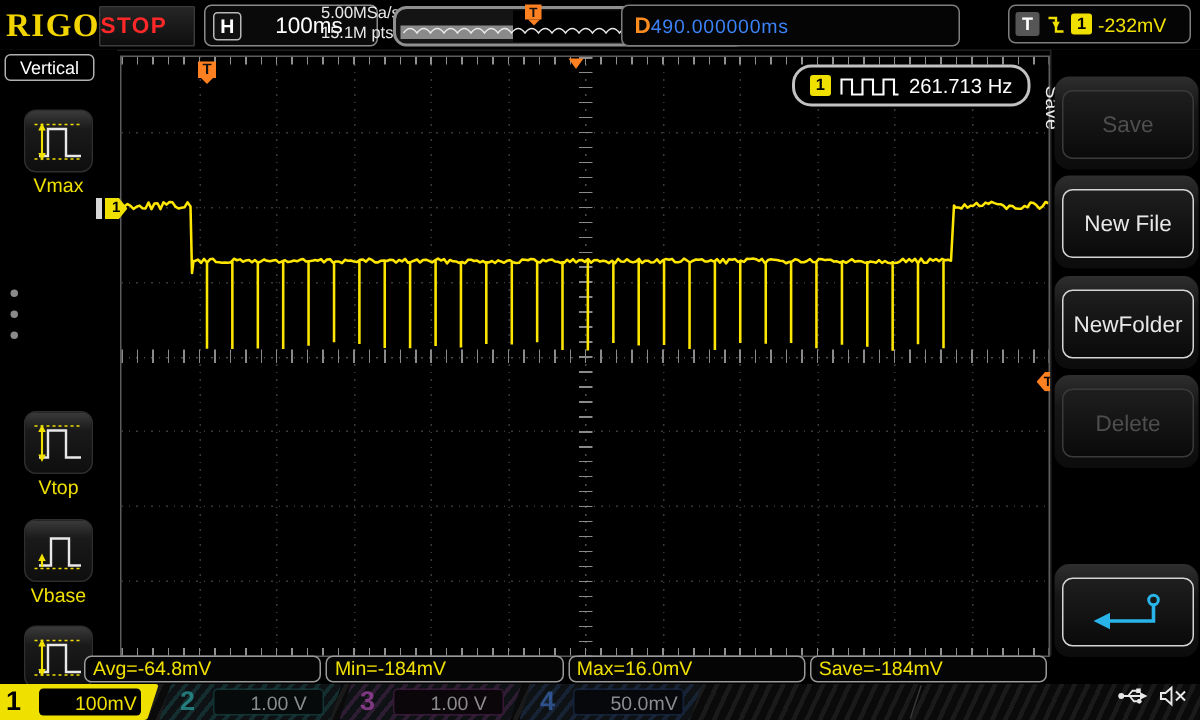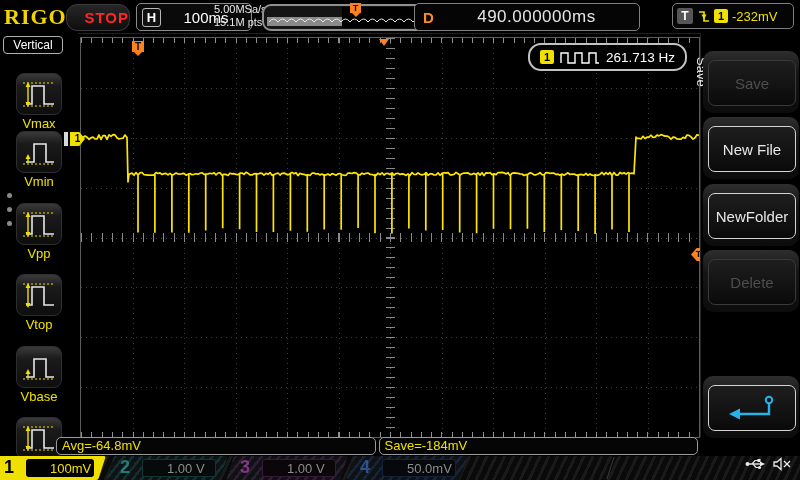--- a/index.html
+++ b/index.html
@@ -2,42 +2,42 @@
 <html><head>
 <meta charset="utf-8">
 <style>
   html,body{margin:0;padding:0;background:#000;}
   .screen{position:relative;width:800px;height:480px;background:#000;overflow:hidden;
     font-family:"Liberation Sans",sans-serif;color:#e8e8e8;}
   
   .topbar{position:absolute;left:0;top:0;width:800px;height:33px;background:#000;border-bottom:1px solid #202020;}
   .brand{position:absolute;left:4px;top:4px;font-family:"Liberation Serif",serif;font-weight:bold;
     font-size:22px;color:#f2d400;letter-spacing:1px;}
-  .stopbtn{position:absolute;left:66px;top:4px;width:62px;height:25px;border:1px solid #3c3c3c;border-radius:11px;
+  .stopbtn{position:absolute;left:66px;top:4px;width:62px;height:25px;border:1px solid #3c3c3c;border-radius:1px;
     background:linear-gradient(#262626,#0e0e0e);color:#ff2828;font-weight:bold;font-size:15px;
-    text-align:right;line-height:25px;letter-spacing:1px;}
+    text-align:left;line-height:25px;letter-spacing:1px;}
   .hbox{position:absolute;left:136px;top:3px;width:114px;height:26px;border:1px solid #8a8a8a;border-radius:5px;
     background:#0a0a0a;display:flex;align-items:center;}
   .hchip{margin-left:5px;width:17px;height:17px;border:1px solid #b8b8b8;border-radius:3px;background:#111;
     color:#fff;font-weight:bold;font-size:13px;text-align:center;line-height:17px;}
   .hval{flex:1;text-align:center;color:#fff;font-size:15px;}
   .samp{position:absolute;left:214px;top:3px;font-size:11px;line-height:13px;color:#e8e8e8;white-space:nowrap;}
   .thumb{position:absolute;left:262px;top:4px;width:233px;height:23px;border:2px solid #8f8f8f;border-radius:9px;
     background:#141414;overflow:visible;}
   .thumb .band{position:absolute;left:3px;right:3px;top:11px;height:9px;background:#8a8a8a;}
   .thumb .window{position:absolute;left:78px;width:118px;top:1px;bottom:1px;background:#000;}
   .thumb svg{position:absolute;left:3px;top:0;}
   .tflag-sm{position:absolute;left:86px;top:-3px;width:11px;height:10px;background:#ff8020;color:#111;
     font-size:9px;font-weight:bold;text-align:center;line-height:10px;}
   .tflag-sm:after{content:"";position:absolute;left:1.5px;top:10px;border-left:4px solid transparent;
     border-right:4px solid transparent;border-top:4px solid #ff8020;}
   .dbox{position:absolute;left:414px;top:3px;width:224px;height:26px;border:1px solid #7e7e7e;border-radius:5px;
     background:#050505;display:flex;align-items:center;}
   .dchip{margin-left:8px;color:#ff8c1e;font-weight:bold;font-size:15px;}
-  .dval{flex:1;text-align:center;color:#e5e5e5;font-size:17px;letter-spacing:.5px;}
+  .dval{flex:1;color:#3b82f6;font-size:13px;letter-spacing:.5px;}
   .tbox{position:absolute;left:672px;top:3px;width:122px;height:26px;border:1px solid #7e7e7e;border-radius:5px;
     background:#050505;display:flex;align-items:center;gap:4px;padding-left:4px;box-sizing:border-box;}
   .tchip{width:16px;height:16px;background:#565656;border-radius:2px;color:#fff;font-weight:bold;
     font-size:12px;text-align:center;line-height:16px;}
   .srcbadge{width:14px;height:14px;background:#f0e000;border-radius:2px;color:#000;font-weight:bold;
     font-size:11px;text-align:center;line-height:14px;}
   .tlevel{color:#f0e000;font-size:13px;}
   
   .sidebar{position:absolute;left:0;top:33px;width:78px;height:404px;background:#000;}
   .sidetitle{position:absolute;left:3px;top:3px;width:58px;height:16px;border:1px solid #b0b0b0;border-radius:4px;
@@ -159,45 +159,21 @@
           <line x1="2" y1="5" x2="34" y2="5" stroke="#f0e000" stroke-dasharray="2 2"></line>
           <line x1="2" y1="28" x2="34" y2="28" stroke="#f0e000" stroke-dasharray="2 2"></line>
           <line x1="7" y1="6" x2="7" y2="27" stroke="#f0e000" stroke-width="1.4"></line>
           <polygon points="7,4 4.5,9 9.5,9" fill="#f0e000"></polygon>
             <polygon points="7,29 4.5,24 9.5,24" fill="#f0e000"></polygon>
         </svg>
       </div>
       <div class="measlabel">Vmax</div>
     </div>
 
-    <div class="measitem" style="top:98px">
-      <div class="icontile">
-        <svg width="36" height="32">
-          <path d="M5,26 H13 V8 H25 V26 H33" fill="none" stroke="#e8e8e8" stroke-width="1.6"></path>
-          <line x1="2" y1="28" x2="34" y2="28" stroke="#f0e000" stroke-dasharray="2 2"></line>
-          <line x1="7" y1="20" x2="7" y2="27" stroke="#f0e000" stroke-width="1.4"></line>
-          <polygon points="7,18 4.5,23 9.5,23" fill="#f0e000"></polygon>
-        </svg>
-      </div>
-      <div class="measlabel">Vmin</div>
-    </div>
-
-    <div class="measitem" style="top:170px">
-      <div class="icontile">
-        <svg width="36" height="32">
-          <path d="M5,26 H11 V8 H23 V26 H33" fill="none" stroke="#e8e8e8" stroke-width="1.6"></path>
-          <line x1="2" y1="5" x2="34" y2="5" stroke="#f0e000" stroke-dasharray="2 2"></line>
-          <line x1="2" y1="28" x2="34" y2="28" stroke="#f0e000" stroke-dasharray="2 2"></line>
-          <line x1="7" y1="6" x2="7" y2="27" stroke="#f0e000" stroke-width="1.4"></line>
-          <polygon points="7,4 4.5,9 9.5,9" fill="#f0e000"></polygon>
-            <polygon points="7,29 4.5,24 9.5,24" fill="#f0e000"></polygon>
-        </svg>
-      </div>
-      <div class="measlabel">Vpp</div>
-    </div>
+
 
     <div class="measitem" style="top:313px">
       <div class="icontile">
         <svg width="36" height="32">
           <path d="M5,26 H13 V8 H25 V26 H33" fill="none" stroke="#e8e8e8" stroke-width="1.6"></path>
           <line x1="2" y1="28" x2="34" y2="28" stroke="#f0e000" stroke-dasharray="2 2"></line>
           <line x1="7" y1="20" x2="7" y2="27" stroke="#f0e000" stroke-width="1.4"></line>
           <polygon points="7,18 4.5,23 9.5,23" fill="#f0e000"></polygon>
         </svg>
       </div>
@@ -300,20 +276,22 @@
       <svg width="58" height="30">
         <circle cx="46" cy="7" r="3.2" fill="none" stroke="#28b4e8" stroke-width="2"></circle>
         <path d="M46,10.5 V21 H16" fill="none" stroke="#28b4e8" stroke-width="2.4"></path>
         <polygon points="17,15.5 17,26.5 6,21" fill="#28b4e8"></polygon>
       </svg>
     </div>
   </div>
 
   <div class="measbar">
     <div class="measbox">Avg=-64.8mV</div>
+    <div class="measbox">Min=-184mV</div>
+    <div class="measbox">Max=16.0mV</div>
     <div class="measbox">Save=-184mV</div>
   </div>
 
   <div class="chbar">
     <div class="chblock" style="left: -6px; width: 108px; background: rgb(240, 224, 0);">
       <div class="chinner">
         <span class="chnum" style="color:#000">1</span>
         <span class="chbox" style="color:#f0e000">
           <span class="coupl"><span class="l1"></span><span class="l2"></span></span>
           <span>100mV</span>

